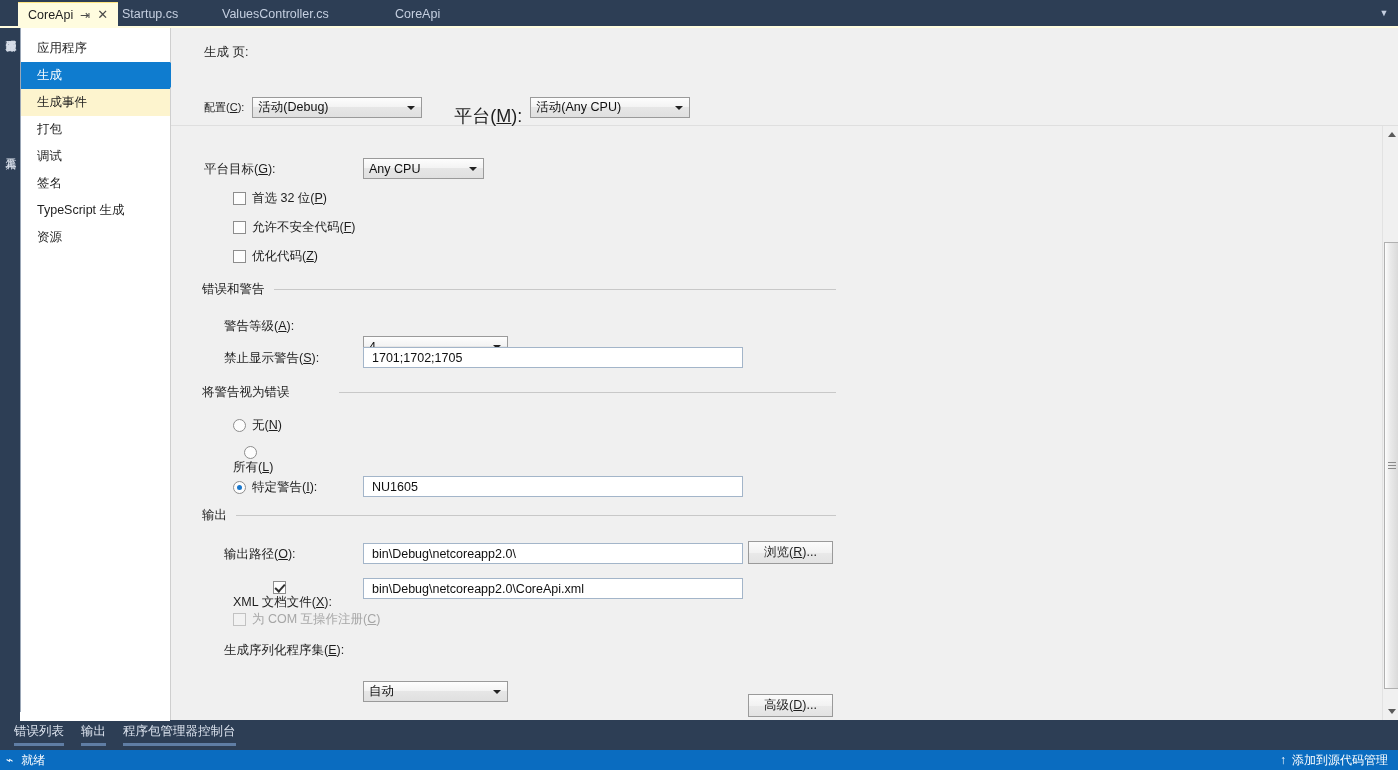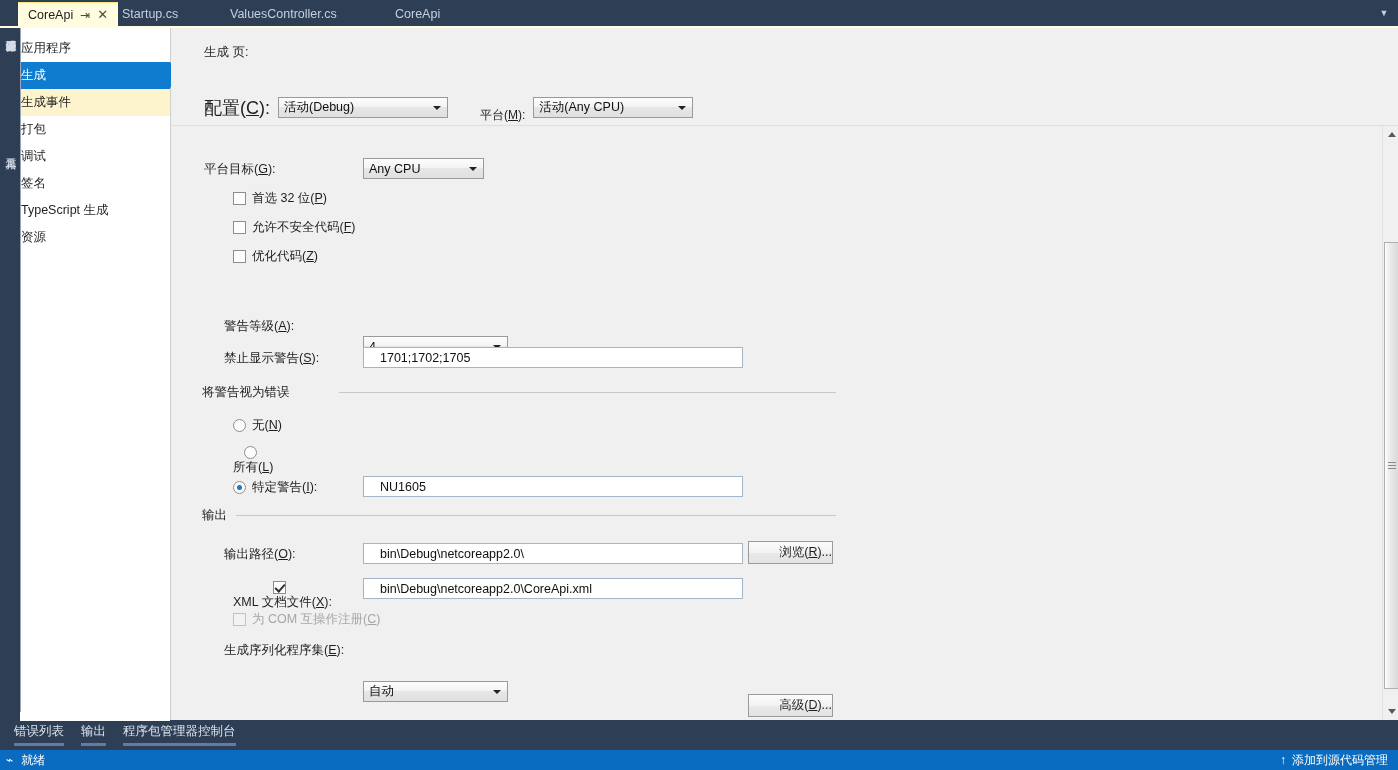--- a/index.html
+++ b/index.html
@@ -69,21 +69,21 @@
   }
 
   
   .sidebar {
     position: absolute; left: 0; top: 0; width: 150px; height: 692px;
     background: #ffffff; border-right: 1px solid #cfcfcf;
   }
   .side-item {
     position: relative;
     height: 27px; display: flex; align-items: center;
-    font-size: 12.5px; color: #1e1e1e;
+    padding-left: 16px; font-size: 12.5px; color: #1e1e1e;
   }
   .side-item.selected { background: #0f7ccf; color: #ffffff; }
   .side-item.selected::after {
     content: ""; position: absolute; right: -11px; top: 0;
     border-top: 13.5px solid transparent;
     border-bottom: 13.5px solid transparent;
     border-left: 11px solid #0f7ccf;
   }
   .side-item.hovered { background: #fdf4ce; }
   .side-list { padding-top: 7px; }
@@ -97,22 +97,22 @@
   .page-title {
     position: absolute; left: 33px; top: 16px;
     font-size: 12.5px; color: #1e1e1e;
   }
   .conf-row {
     position: absolute; left: 0; top: 62px; width: 1228px; height: 36px;
     display: flex; align-items: center;
     background: #f0f0f0;
     border-bottom: 1px solid #dfdfdf;
   }
-  .conf-row .lbl { margin-left: 33px; margin-right: 8px; font-size: 18px; }
-  .conf-row .lbl2 { margin-left: 32px; margin-right: 8px; font-size: 12px; margin-top: 16px; }
+  .conf-row .lbl { margin-left: 33px; margin-right: 8px; font-size: 11px; }
+  .conf-row .lbl2 { margin-left: 32px; margin-right: 8px; font-size: 18px; margin-top: 16px; }
 
   
   .scrollhost {
     position: absolute; left: 0; top: 98px;
     width: 1228px; height: 594px;
     background: #f0f0f0;
     overflow: hidden;
   }
   .scrollpane {
     position: absolute; left: 0; top: 0;
@@ -132,29 +132,29 @@
   }
   .combo .arrow {
     position: absolute; right: 6px; top: 50%;
     width: 0; height: 0; margin-top: -2px;
     border-left: 4px solid transparent;
     border-right: 4px solid transparent;
     border-top: 4px solid #222;
   }
   .tbox {
     height: 21px; background: #fff; border: 1px solid #a3b5c9;
-    display: flex; align-items: center; padding: 0 16px;
+    display: flex; align-items: center; padding: 0 8px;
     font-size: 12.5px; color: #101010;
     white-space: nowrap; overflow: hidden;
   }
   .btn {
     height: 23px;
     background: linear-gradient(to bottom, #fbfbfb 0%, #f2f2f2 50%, #e9e9e9 51%, #e3e3e3 100%);
     border: 1px solid #9a9a9a;
-    display: flex; align-items: center; justify-content: flex-end;
+    display: flex; align-items: center; justify-content: center;
     font-size: 12.5px; color: #1e1e1e;
   }
   .cb-line, .rb-line {
     position: absolute; display: flex; align-items: center;
     font-size: 12.5px; color: #1e1e1e; white-space: nowrap;
   }
   .cbox {
     width: 13px; height: 13px; margin-right: 6px;
     background: #fdfdfd; border: 1px solid #8d8d8d;
     position: relative; flex: none;
@@ -242,21 +242,21 @@
 
   <div class="tabstrip">
     <div class="tab active" style="left:18px;">
       <span>CoreApi</span>
       <span class="pin">⇥</span>
       <span class="close">✕</span>
     </div>
     <div class="tab" style="left:112px;">
       <span>Startup.cs</span>
     </div>
-    <div class="tab" style="left:220px;">
+    <div class="tab" style="left:212px;">
       <span>ValuesController.cs</span>
     </div>
     <div class="tab" style="left:385px;">
       <span>CoreApi</span>
     </div>
     <div class="tab-dropdown">▼</div>
   </div>
   <div class="tabstrip-underline"></div>
 
   <div class="vdock">
@@ -327,20 +327,24 @@
           </div>
           <div class="cb-line" style="left:62px; top:93px;">
             <span class="cbox"></span>
             <span><span>允许不安全代码(</span><u>F</u><span>)</span></span>
           </div>
           <div class="cb-line" style="left:62px; top:122px;">
             <span class="cbox"></span>
             <span><span>优化代码(</span><u>Z</u><span>)</span></span>
           </div>
 
+          <div class="grp" style="left:31px; top:155px; width:634px;">
+            <span>错误和警告</span>
+            <span class="rule" style="flex:1;"></span>
+          </div>
 
           <div class="flabel" style="left:53px; top:192px;"><span>警告等级(</span><u>A</u><span>):</span></div>
           <div class="combo" style="left:192px; top:189px; width:145px;">
             <span>4</span>
             <span class="arrow"></span>
           </div>
 
           <div class="flabel" style="left:53px; top:224px;"><span>禁止显示警告(</span><u>S</u><span>):</span></div>
           <div class="tbox" style="position:absolute; left:192px; top:221px; width:380px;">
             <span>1701;1702;1705</span>

